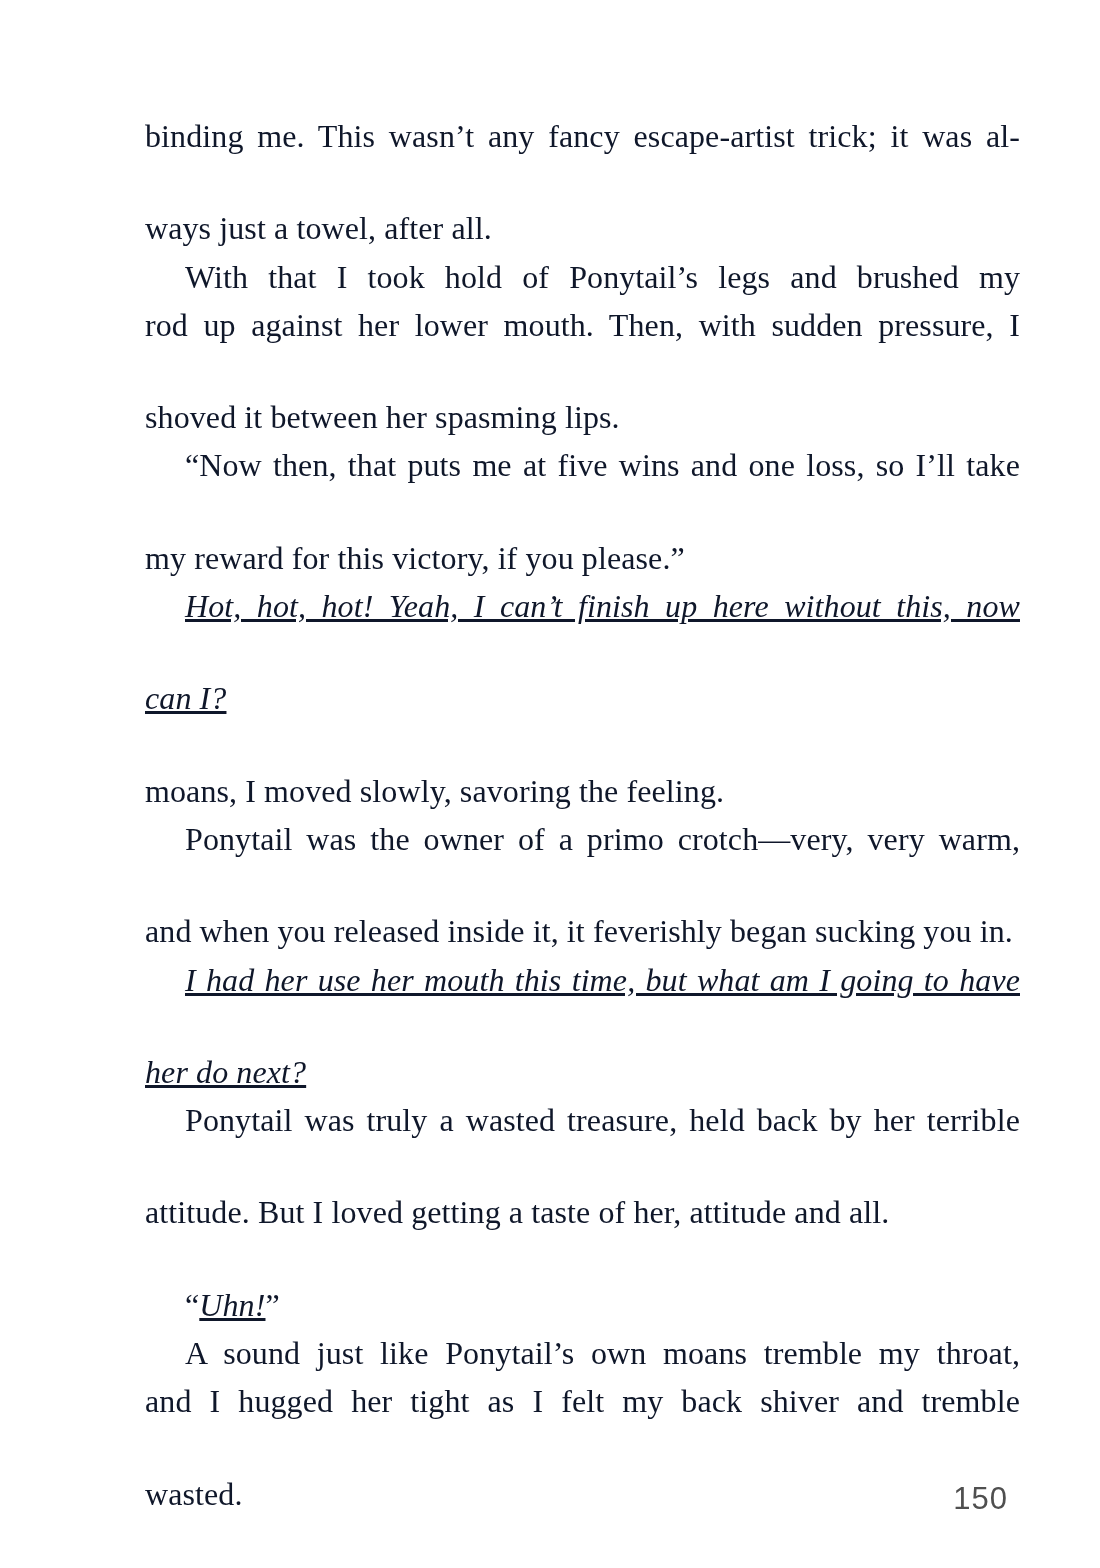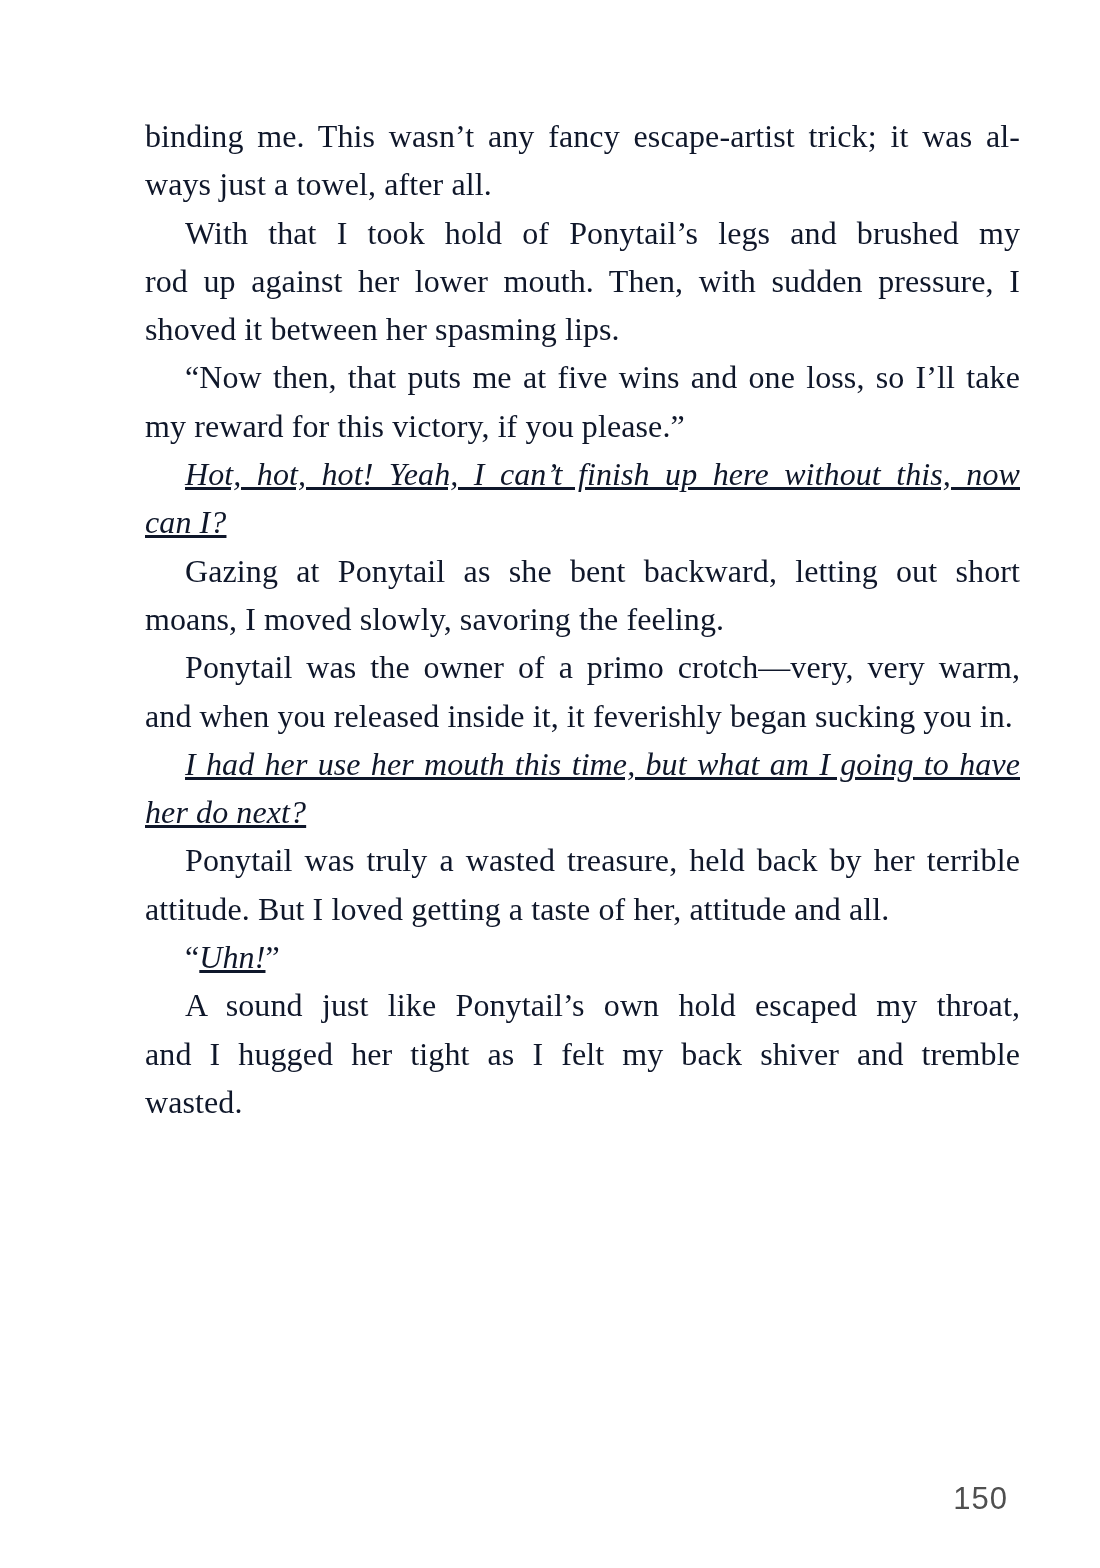--- a/index.html
+++ b/index.html
@@ -26,20 +26,21 @@
   }
   .para { margin: 0; padding: 0; }
   .para.italic { font-style: italic; }
   .line {
     text-align: justify;
     text-align-last: justify;
   }
   .line.last {
     text-align: left;
     text-align-last: left;
+    margin-top: 44px;
   }
   .line.first {
     padding-left: 40px;
   }
   .italic { font-style: italic; text-decoration: underline; }
   .page-number {
     position: absolute;
     top: 1481px;
     right: 92px;
     font-family: "Liberation Sans", sans-serif;
@@ -65,38 +66,37 @@
       </div>
       <div class="para">
         <div class="line first">“Now then, that puts me at five wins and one loss, so I’ll take</div>
         <div class="line last">my reward for this victory, if you please.”</div>
       </div>
       <div class="para italic">
         <div class="line first">Hot, hot, hot! Yeah, I can’t finish up here without this, now</div>
         <div class="line last">can I?</div>
       </div>
       <div class="para">
-        <div class="line first">Gazing at Ponytail as she bent backward, letting out short</div>
         <div class="line last">moans, I moved slowly, savoring the feeling.</div>
       </div>
       <div class="para">
         <div class="line first">Ponytail was the owner of a primo crotch—very, very warm,</div>
         <div class="line last">and when you released inside it, it feverishly began sucking you in.</div>
       </div>
       <div class="para italic">
         <div class="line first">I had her use her mouth this time, but what am I going to have</div>
         <div class="line last">her do next?</div>
       </div>
       <div class="para">
         <div class="line first">Ponytail was truly a wasted treasure, held back by her terrible</div>
         <div class="line last">attitude. But I loved getting a taste of her, attitude and all.</div>
       </div>
       <div class="para">
         <div class="line first last"><span>“</span><span class="italic">Uhn!</span><span>”</span></div>
       </div>
       <div class="para">
-        <div class="line first">A sound just like Ponytail’s own hold escaped my throat,</div>
+        <div class="line first">A sound just like Ponytail’s own moans tremble my throat,</div>
         <div class="line">and I hugged her tight as I felt my back shiver and tremble</div>
         <div class="line last">wasted.</div>
       </div>
     </div>
   <div class="page-number">150</div>
 </div>
 
 </body></html>

